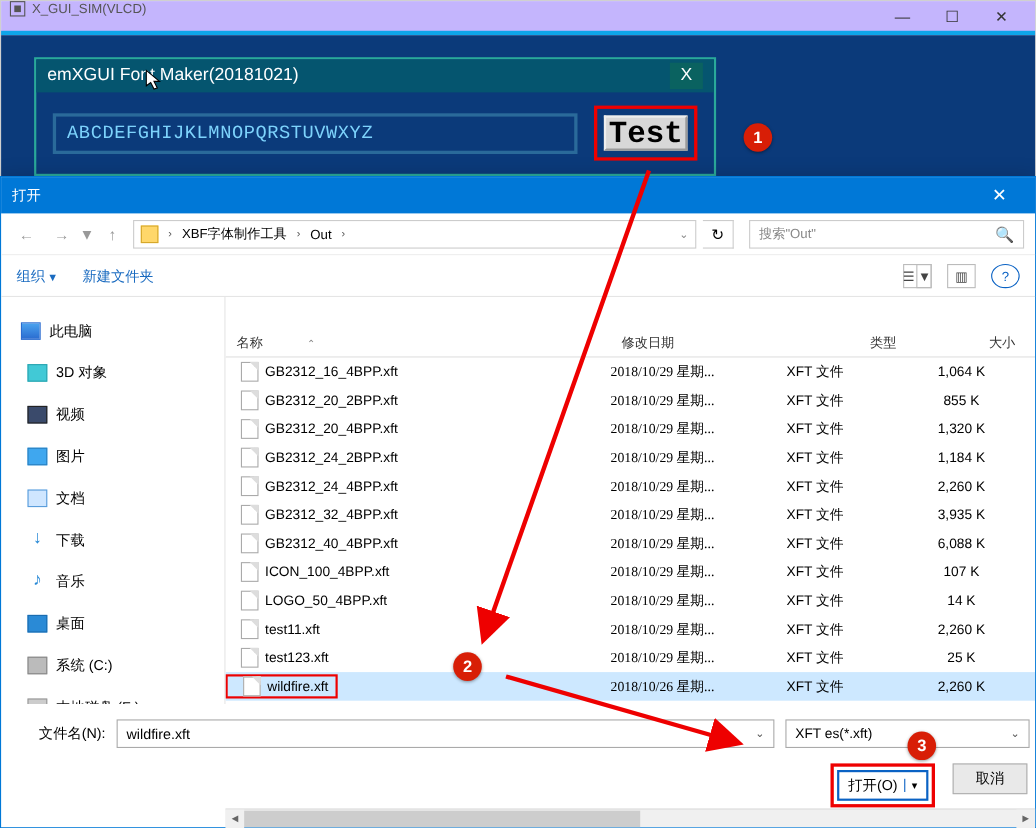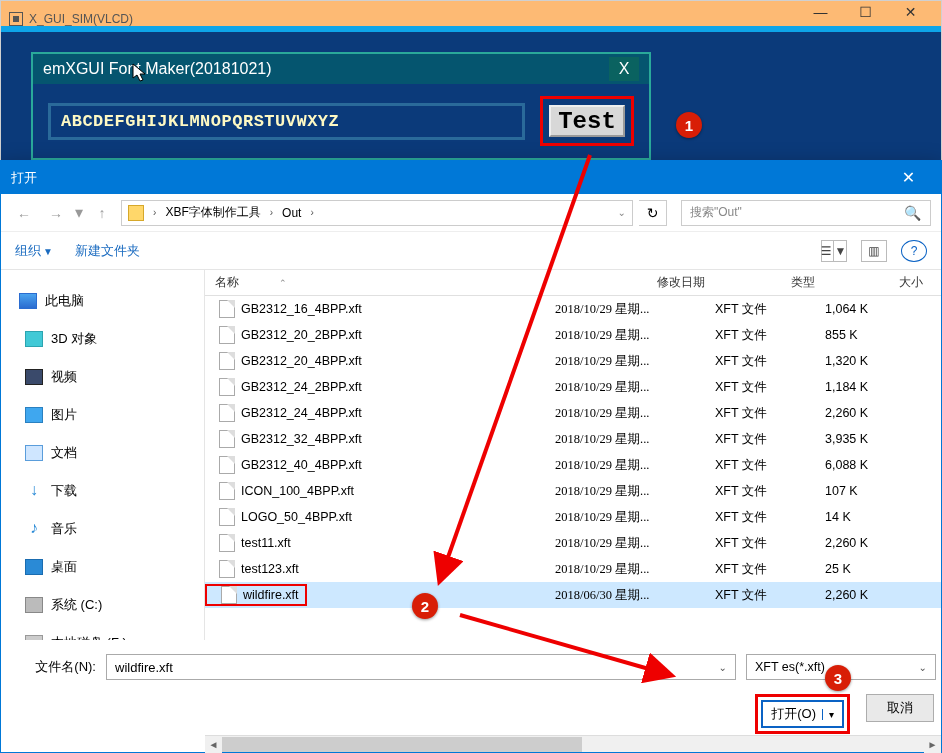--- a/index.html
+++ b/index.html
@@ -1,34 +1,34 @@
 <!DOCTYPE html>
 <html><head>
 <meta charset="utf-8">
 <style>
   * { box-sizing: border-box; margin: 0; padding: 0; font-family: "Microsoft YaHei", "Segoe UI", Arial, sans-serif; }
   body { width: 942px; height: 753px; overflow: hidden; background: #fff; position: relative; }
 
   
   .outer-window { width: 942px; height: 753px; border: 1px solid #d0d0d0; position: relative; background:#fff;}
-  .outer-titlebar { height: 31px; display: flex; align-items: flex-end; padding: 0 8px; background: #fdba74; color: #555; font-size: 12px; border-bottom: 6px solid #0ea5e9; }
+  .outer-titlebar { height: 31px; display: flex; align-items: flex-start; padding: 0 8px; background: #c4b5fd; color: #555; font-size: 12px; border-bottom: 4px solid #0ea5e9; }
   .outer-titlebar .logo { width: 14px; height: 14px; margin-right: 6px; border:1px solid #555; display:flex; align-items:center; justify-content:center;}
   .outer-titlebar .logo::after{content:""; width:6px;height:6px;background:#555;}
   .outer-titlebar .win-controls { margin-left: auto; display: flex; gap: 0; }
   .outer-titlebar .win-controls button { width: 45px; height: 28px; border: none; background: transparent; font-size: 14px; color:#333;}
 
   
   .dark-area { background: #0b3a7a; height: 134px; position: relative; }
   .emx-window { position: absolute; left: 30px; top: 20px; width: 620px; border: 2px solid #2aa99a; background: #0b3a7a; }
   .emx-title { height: 30px; background: #05556f; color: #fff; display: flex; align-items: center; padding: 0 10px; font-size: 16px; font-family: "Courier New", monospace;}
   .emx-title .emx-close { margin-left: auto; width: 30px; height: 24px; background: #0a6260; color: #fff; display: flex; align-items: center; justify-content: center; font-size: 16px; }
   .emx-body { padding: 12px 15px; display: flex; align-items: center; gap: 15px; }
-  .emx-text { border: 3px solid #2a6a9a; padding: 6px 10px; color: #fef9c3; font-family: "Courier New", monospace; font-weight: bold; font-size: 17px; flex: 1;letter-spacing:0.5px;}
+  .emx-text { border: 3px solid #2a6a9a; padding: 6px 10px; color: #7dd3fc; font-family: "Courier New", monospace; font-weight: normal; font-size: 17px; flex: 1;letter-spacing:0.5px;}
   .test-btn-wrap { border: 3px solid #e00; padding: 6px; }
-  .test-btn { width: 76px; height: 32px; background: #d8d8d8; border: 2px outset #eee; font-family:"Courier New",monospace; font-size:24px;font-weight:bold;}
+  .test-btn { width: 76px; height: 32px; background: #d8d8d8; border: 2px outset #eee; font-family:"Courier New",monospace; font-size:28px;font-weight:bold;}
 
   
   .dialog { position: absolute; left: 0; top: 160px; width: 942px; height: 593px; border: 1px solid #0078d7; background: #fff; box-shadow: 0 5px 20px rgba(0,0,0,.3);}
   .dialog-title { height: 33px; background: #0078d7; color: #fff; display: flex; align-items: center; padding: 0 10px; font-size: 13px; }
   .dialog-title .close-x { margin-left: auto; width: 45px; height:33px; display:flex;align-items:center;justify-content:center; font-size: 16px; }
 
   .navbar { height: 38px; display: flex; align-items: center; padding: 0 10px; gap: 6px; border-bottom: 1px solid #eee; }
   .navbar .arrow { width: 26px; height: 26px; display: flex; align-items: center; justify-content: center; color: #999; font-size: 14px;}
   .navbar .sep{ color:#999;}
   .navbar .path { flex: 1; height: 26px; border: 1px solid #ccc; display: flex; align-items: center; padding: 0 6px; font-size: 12px; gap: 6px; }
@@ -55,44 +55,44 @@
   .i-pic{background:#3fa7ef;border:1px solid #2a80c0;}
   .i-doc{background:#cfe6ff;border:1px solid #5a9ddb;}
   .i-dl{color:#2a8ad6;font-size:16px;line-height:14px;font-weight:bold;}
   .i-music{color:#2a8ad6;font-size:16px;line-height:14px;}
   .i-desk{background:#2a8ad6;border:1px solid #1a6cb0;}
   .i-sys{background:#bbb;border:1px solid #888;}
   .i-drive{background:#ccc;border:1px solid #999;position:relative;}
   .i-drive::after{content:"";position:absolute;left:2px;top:5px;width:10px;height:3px;background:#777;}
 
   .filelist { flex: 1; overflow: hidden; position: relative; }
-  .headers { display: flex; height: 26px; align-items: center; border-bottom: 1px solid #e0e0e0; font-size: 12px; color: #333; }
+  .headers { display: flex; height: 26px; align-items: center; border-bottom: 1px solid #e0e0e0; font-size: 12px; color: #333; margin-top: 29px; }
   .headers div { padding: 0 10px; }
-  .col-name{ width: 350px;} .col-date{ width:160px;text-align:right;} .col-type{ width:110px;text-align:right;} .col-size{ flex:1; text-align:right; padding-right:18px !important;}
+  .col-name{ width: 350px;} .col-date{ width:160px;} .col-type{ width:110px;text-align:right;} .col-size{ flex:1; text-align:right; padding-right:18px !important;}
   .headers .sort-caret{ font-size:9px; margin-left:40px;color:#888;}
 
   .rows { }
   .row { display: flex; align-items: center; height: 26px; font-size: 12.5px; }
   .row.selected{ background:#cde8ff;}
   .row .file-icon{ width:16px;height:18px;border:1px solid #aaa;background:#fff;margin:0 6px 0 14px;position:relative;}
   .row .file-icon::after{content:"";position:absolute;right:-1px;top:-1px;border:4px solid transparent;border-top-color:#ddd;border-right-color:#ddd;}
   .row .c-name{ width:350px; display:flex;align-items:center;}
-  .row .c-date{ width:160px;font-family:Liberation Serif, serif;} .row .c-type{ width:110px;} .row .c-size{ flex:1; text-align:left;padding-right:18px;}
+  .row .c-date{ width:160px;font-family:Liberation Serif, serif;} .row .c-type{ width:110px;} .row .c-size{ flex:1; text-align:center;padding-right:18px;}
   .row .sel-box{ border:2px solid #e00; padding:0 6px 0 0; display:flex;align-items:center;}
 
   .hscroll{ position:absolute; bottom:0; left:204px; right:0; height:17px; background:#f0f0f0; border-top:1px solid #ddd;}
   .hscroll .thumb{ position:absolute; left:17px; width:360px; height:15px; top:1px; background:#cdcdcd;}
   .hscroll .arrow{position:absolute;width:17px;height:17px;top:0;background:#f0f0f0;font-size:10px;display:flex;align-items:center;justify-content:center;color:#666;}
   .hscroll .a-left{left:0;} .hscroll .a-right{right:0;}
 
   .footer { padding: 14px 5px; }
   .footer-row { display: flex; align-items: center; gap: 10px; margin-bottom: 14px; }
   .footer-row label{ font-size:13px; width:90px; text-align:right;}
   .fname{ flex:1; height:26px; border:1px solid #aaa; padding:0 8px; font-size:13px; display:flex;align-items:center;justify-content:space-between;}
-  .ftype{ width:190px; height:26px; border:1px solid #aaa; padding:0 8px; font-size:12.5px; display:flex;align-items:center;justify-content:space-between;}
+  .ftype{ width:222px; height:26px; border:1px solid #aaa; padding:0 8px; font-size:12.5px; display:flex;align-items:center;justify-content:space-between;}
   .btns{ display:flex; justify-content:flex-end; gap:16px; padding-right:2px;}
   .open-wrap{ border:3px solid #e00; padding:3px;}
   .btn{ height:28px; padding:0 20px; background:#e9e9e9; border:1px solid #adadad; font-size:13px;}
   .open-btn{ border:2px solid #0a62c4; background:#fff; display:flex;align-items:center;gap:6px;padding:0 8px;}
   .open-btn .dd{border-left:1px solid #0a62c4; padding-left:6px; font-size:10px;}
 
   
   .overlay{ position:absolute; inset:0; pointer-events:none;}
   .callout{ position:absolute; width:26px;height:26px;border-radius:50%; background:#d81e06; color:#fff; font-weight:bold; display:flex;align-items:center;justify-content:center; font-size:15px; box-shadow:0 1px 3px rgba(0,0,0,.4);}
   svg.arrows{position:absolute;inset:0;width:942px;height:753px;}
@@ -328,21 +328,21 @@
             <div class="c-type">XFT 文件</div>
             <div class="c-size">25 K</div>
           </div>
           <div class="row selected">
             <div class="c-name">
               <span class="sel-box">
                 <span class="file-icon"></span>
                 <span>wildfire.xft</span>
               </span>
             </div>
-            <div class="c-date">2018/06/30 星期...</div>
+            <div class="c-date">2018/10/26 星期...</div>
             <div class="c-type">XFT 文件</div>
             <div class="c-size">2,260 K</div>
           </div>
         </div>
     </div>
   </div>
   <div class="hscroll">
     <span class="arrow a-left">◄</span>
     <div class="thumb"></div>
     <span class="arrow a-right">►</span>

